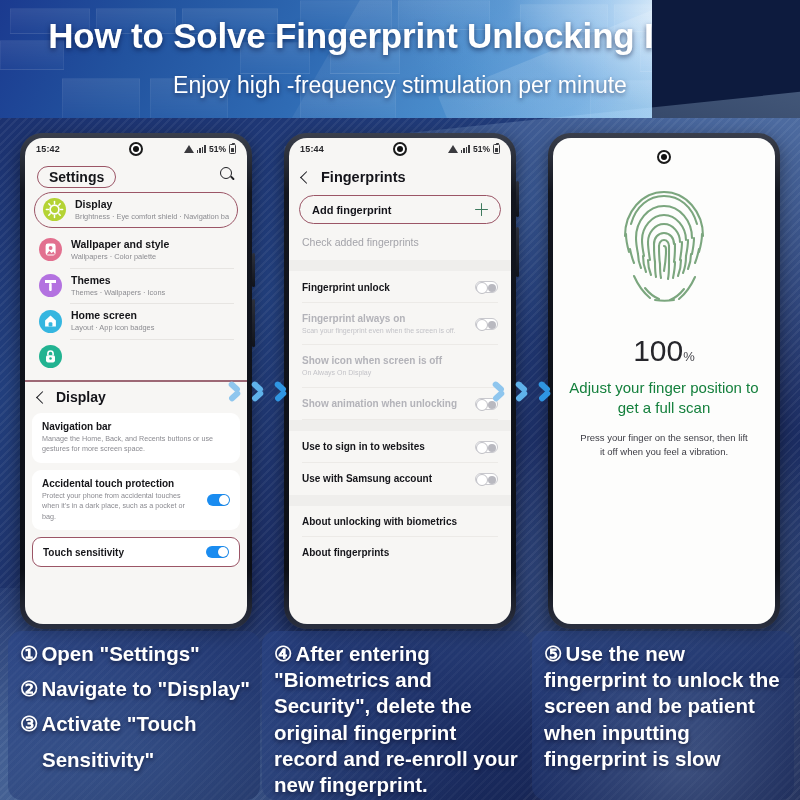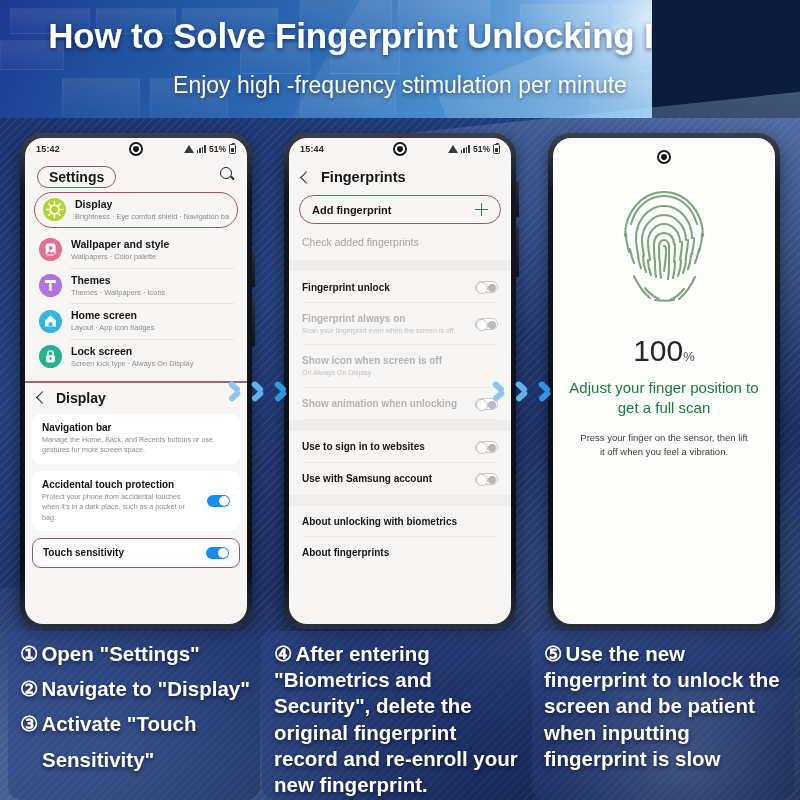--- a/index.html
+++ b/index.html
@@ -365,24 +365,20 @@
           </div>
         </div>
 
         <div class="set-row">
           <div class="set-ic" style="background:#22b391;">
             <svg width="23" height="23" viewBox="0 0 23 23">
                 <rect x="7" y="10.2" width="9" height="7.2" rx="1.8" fill="#fff"></rect>
                 <path d="M8.9 10.2V8.6a2.6 2.6 0 015.2 0v1.6" fill="none" stroke="#fff" stroke-width="1.6"></path>
                 <circle cx="11.5" cy="13.6" r="1.25" fill="#22b391"></circle>
               </svg>
-          </div>
-          <div class="set-txt">
-            <div class="set-name">Lock screen</div>
-            <div class="set-sub">Screen lock type  ·  Always On Display</div>
           </div>
         </div>
       </div>
 
       <div class="s1-divider"></div>
 
       <div class="sub-head">
         <div class="ico-back"></div>
         <div class="sub-head-t">Display</div>
       </div>

